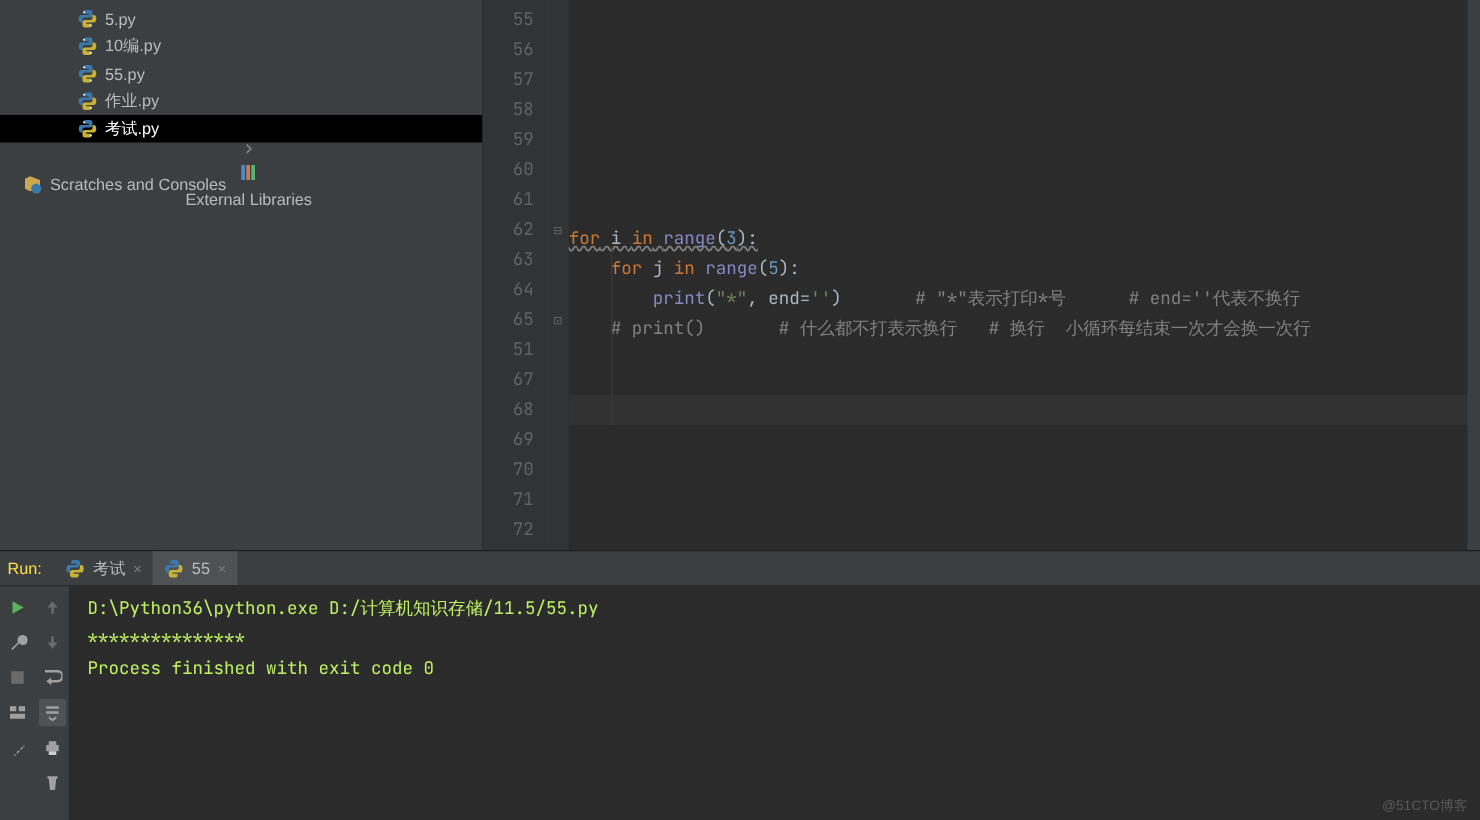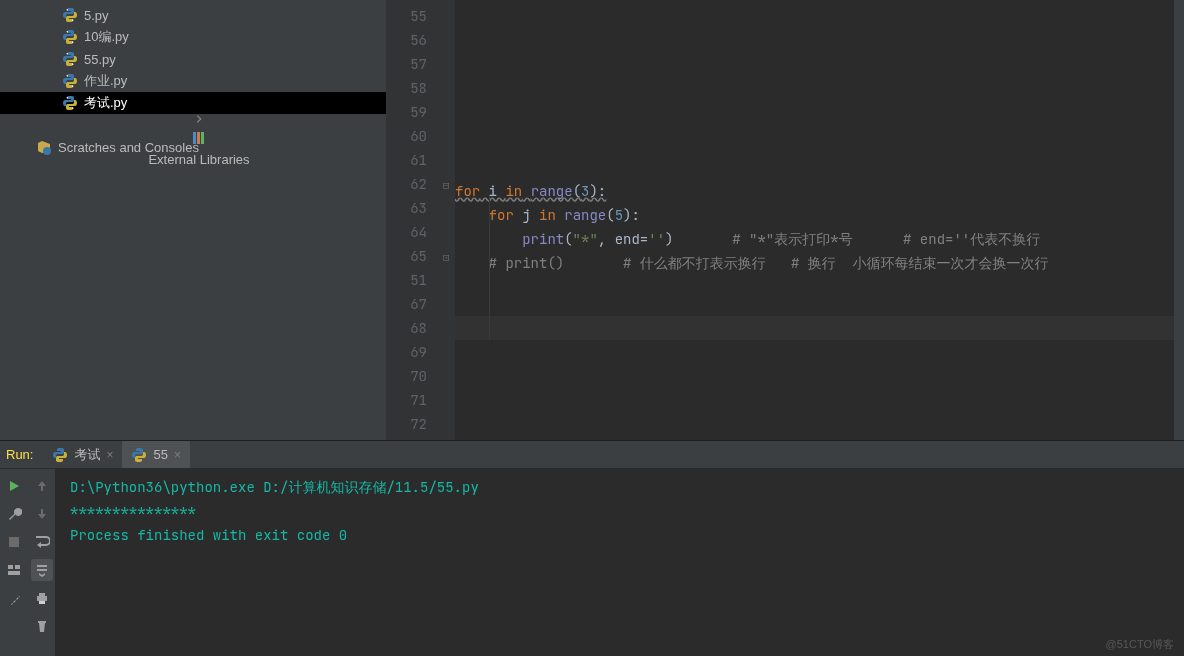--- a/index.html
+++ b/index.html
@@ -28,21 +28,21 @@
   height: 22px;
   padding-left: 62px;
   gap: 6px;
   color: #bbbbbb;
 }
 .tree-row.sel {
   background: #000000;
   color: #ffffff;
 }
 .tree-row.root { padding-left: 12px; flex-direction: column; }
-.tree-row.root2 { padding-left: 36px; }
+.tree-row.root2 { padding-left: 18px; }
 .chev {
   width: 12px; height: 12px;
   display: inline-flex; align-items: center; justify-content: center;
   color: #868686;
 }
 .py-icon {
   width: 16px; height: 16px;
   display: inline-flex; align-items: center; justify-content: center;
 }
 .py-icon svg { width: 16px; height: 16px; }
@@ -166,21 +166,21 @@
 .ricon {
   width: 22px; height: 22px;
   display: flex; align-items: center; justify-content: center;
   color: #a0a0a0;
 }
 .ricon.active { background:#4e5254; border-radius:3px; }
 .ricon svg { width: 16px; height: 16px; }
 #console-out {
   flex: 1;
   background: #2b2b2b;
-  color: #14b8a6;
+  color: #bef264;
   font-family: "JetBrains Mono","Consolas",monospace;
   font-size: 14px;
   padding: 6px 0 0 14px;
   line-height: 24px;
   white-space: pre;
 }
 
 #watermark{
   position:absolute; right:10px; bottom:4px;
   color:#585858; font-size:11px;

